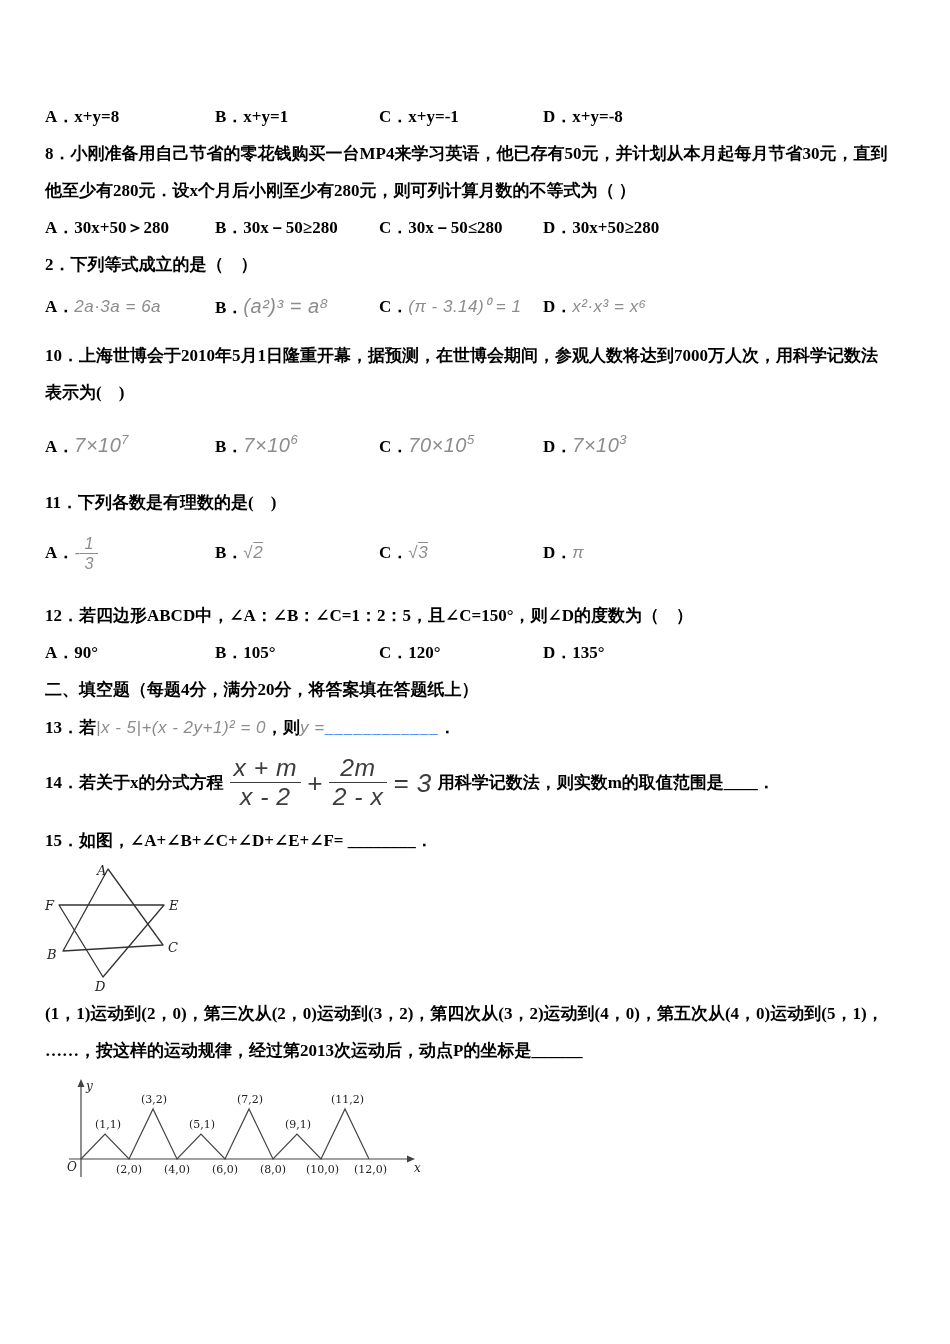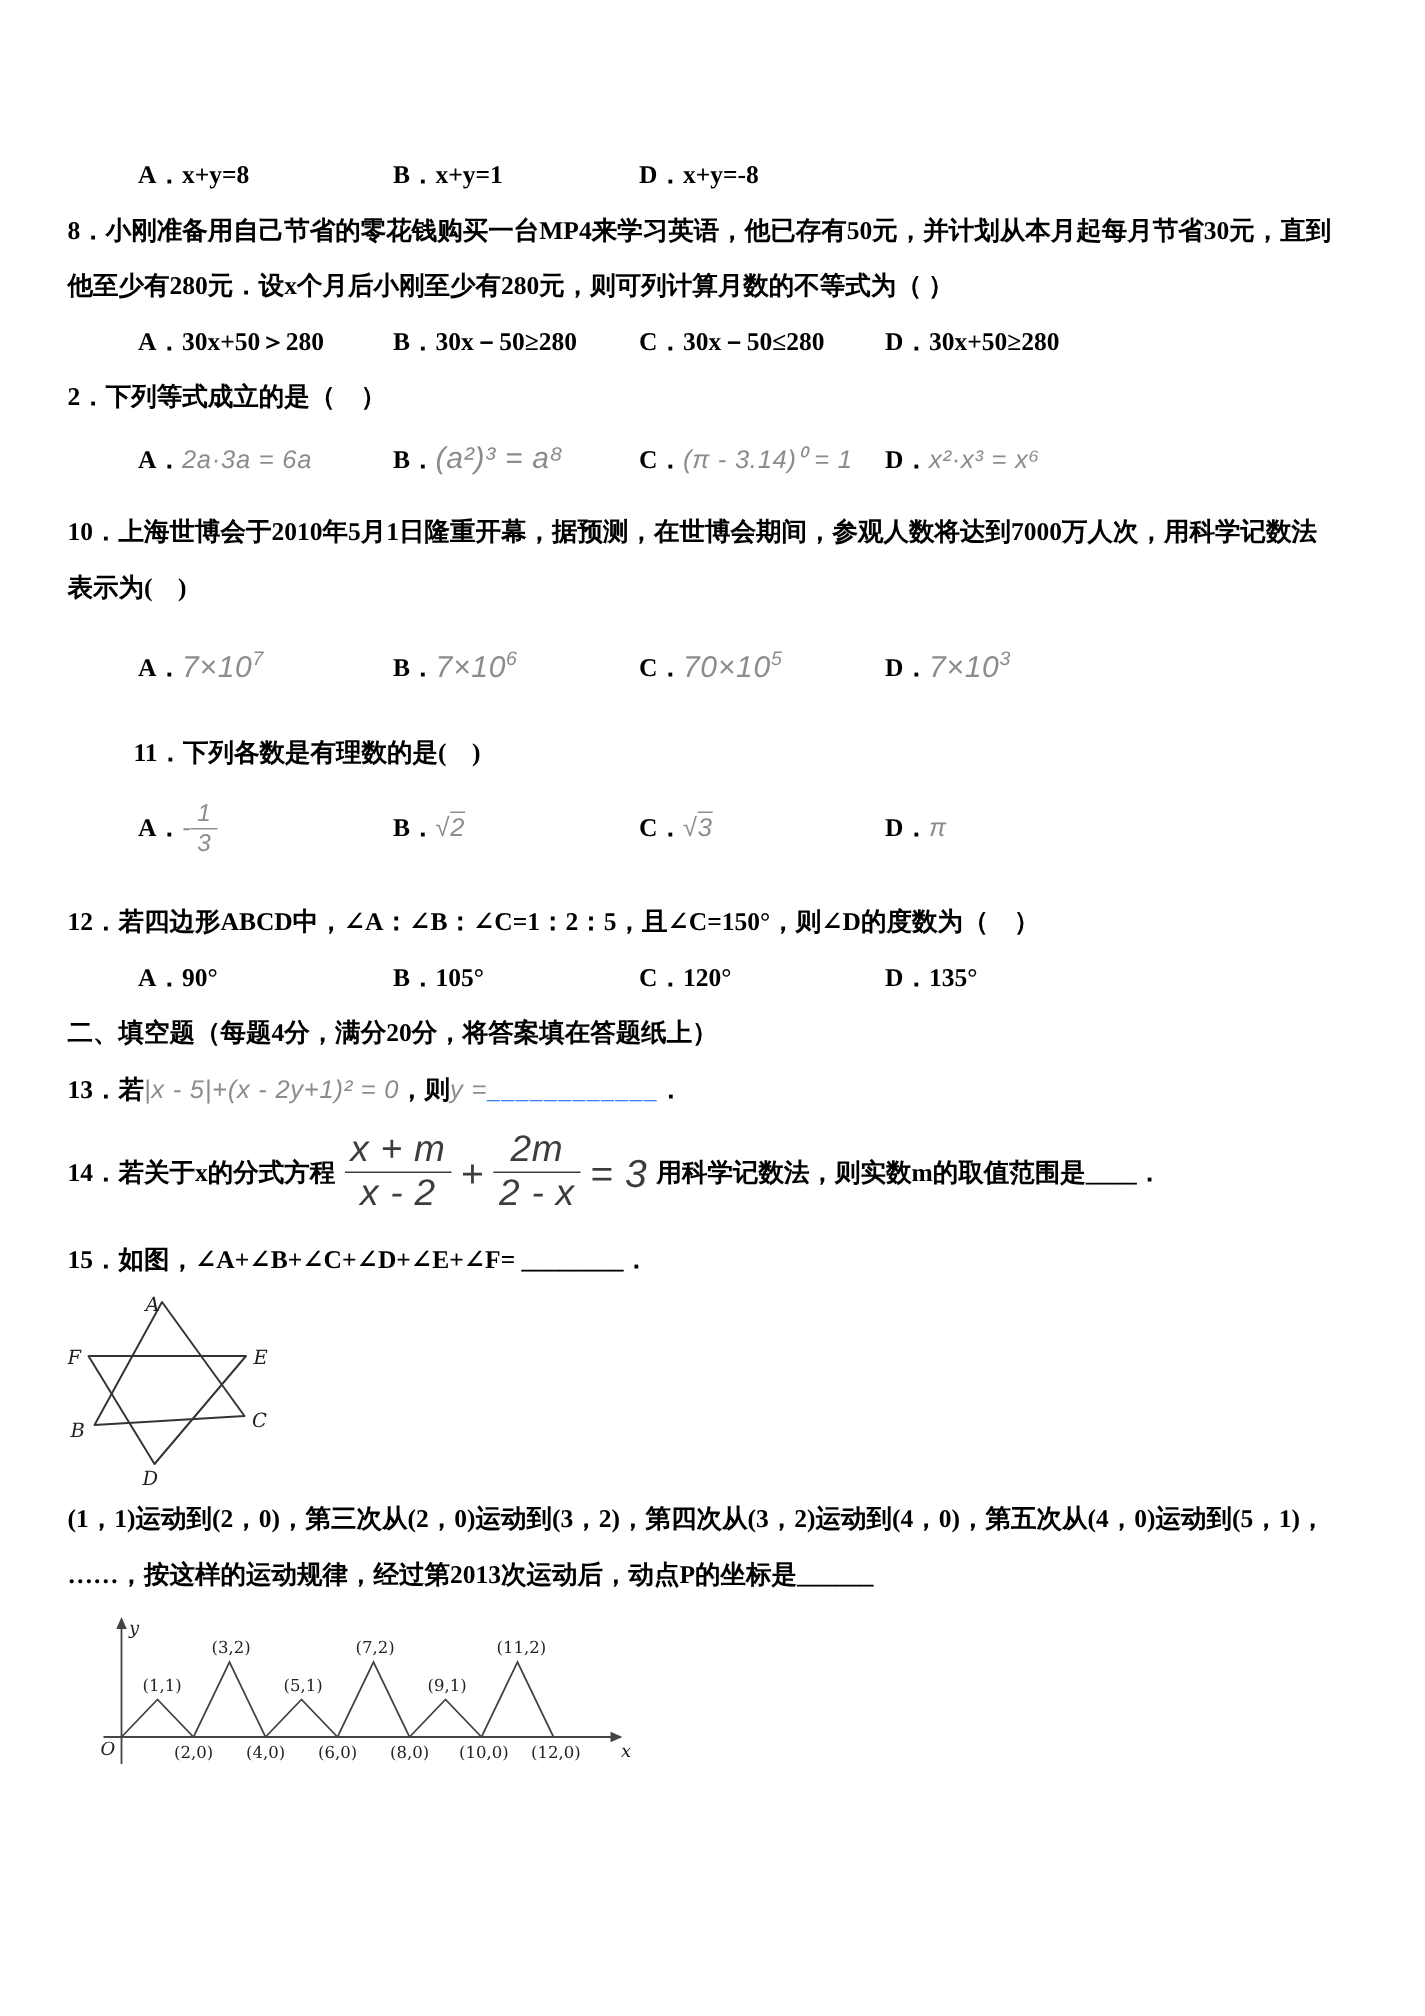--- a/index.html
+++ b/index.html
@@ -8,55 +8,56 @@
     width:950px; height:1344px; background:#ffffff; overflow:hidden;
     font-family:"Liberation Serif","DejaVu Serif",serif;
     color:#000; font-weight:bold; font-size:17px;
     padding:98px 30px 0 45px;
   }
   .line { line-height:37px; }
   .opt-row {
     display:grid; grid-template-columns:170px 164px 164px 1fr;
     line-height:37px; align-items:center;
   }
-  .opt { white-space:nowrap;margin-left:47px; }
+  .opt { white-space:nowrap; }
   .opt-label { font-weight:bold; color:#000; }
   .math {
     font-family:Liberation Sans, sans-serif; font-style:italic; font-weight:normal;
     color:#8c8c8c; letter-spacing:0.5px;
   }
   .math-lg { font-size:20px; }
   .math sup, .math-lg sup { font-size:13px; font-style:italic; }
   .frac { display:inline-flex; flex-direction:column; vertical-align:middle; text-align:center; line-height:1.15; font-size:0.95em; }
   .frac .num { border-bottom:1.4px solid #8c8c8c; padding:0 4px; }
   .frac .den { padding:0 4px; }
   .eq { color:#3d3d3d; font-size:26px; display:inline-flex; align-items:center; gap:6px; margin:0 6px; }
   .eq .frac .num { border-color:#3d3d3d; }
   .overline { text-decoration:overline; }
   .row-flex { display:flex; align-items:center; line-height:40px; }
   .blank { font-weight:normal; color:#3b82f6; letter-spacing:1px; }
-  .mt6 { margin-top:6px; } .mt10 { margin-top:10px; } .mt14 { margin-top:14px;margin-left:44px; } .mt18 { margin-top:18px; }
+  .mt6 { margin-top:6px; } .mt10 { margin-top:10px; } .mt14 { margin-top:14px; } .mt18 { margin-top:18px; }
   .tall-row { line-height:46px; }
   .fig-star { display:block; margin:4px 0 0 0; }
   .fig-star .tri { fill:none; stroke:#333; stroke-width:1.3; stroke-linejoin:round; }
   .fig-star text { font-family:"DejaVu Serif",serif; font-style:italic; font-weight:normal; font-size:13px; fill:#222; }
   .fig-graph { display:block; margin:8px 0 0 16px; }
   .fig-graph .axis, .fig-graph .zig { fill:none; stroke:#444; stroke-width:1.2; }
   .fig-graph .arrowhead { fill:#444; }
   .fig-graph text { font-family:"DejaVu Serif",serif; font-weight:normal; font-size:11px; fill:#222; }
   .fig-graph .axisname { font-style:italic; font-size:12px; }
 </style>
 </head>
 <body>
 
 <div class="page">
 
   <div class="opt-row">
     <span class="opt">A．x+y=8</span>
     <span class="opt">B．x+y=1</span>
+    <span class="opt">C．x+y=-1</span>
     <span class="opt">D．x+y=-8</span>
   </div>
 
   <div class="line">8．小刚准备用自己节省的零花钱购买一台MP4来学习英语，他已存有50元，并计划从本月起每月节省30元，直到</div>
   <div class="line">他至少有280元．设x个月后小刚至少有280元，则可列计算月数的不等式为（ ）</div>
   <div class="opt-row">
     <span class="opt">A．30x+50＞280</span>
     <span class="opt">B．30x－50≥280</span>
     <span class="opt">C．30x－50≤280</span>
     <span class="opt">D．30x+50≥280</span>

